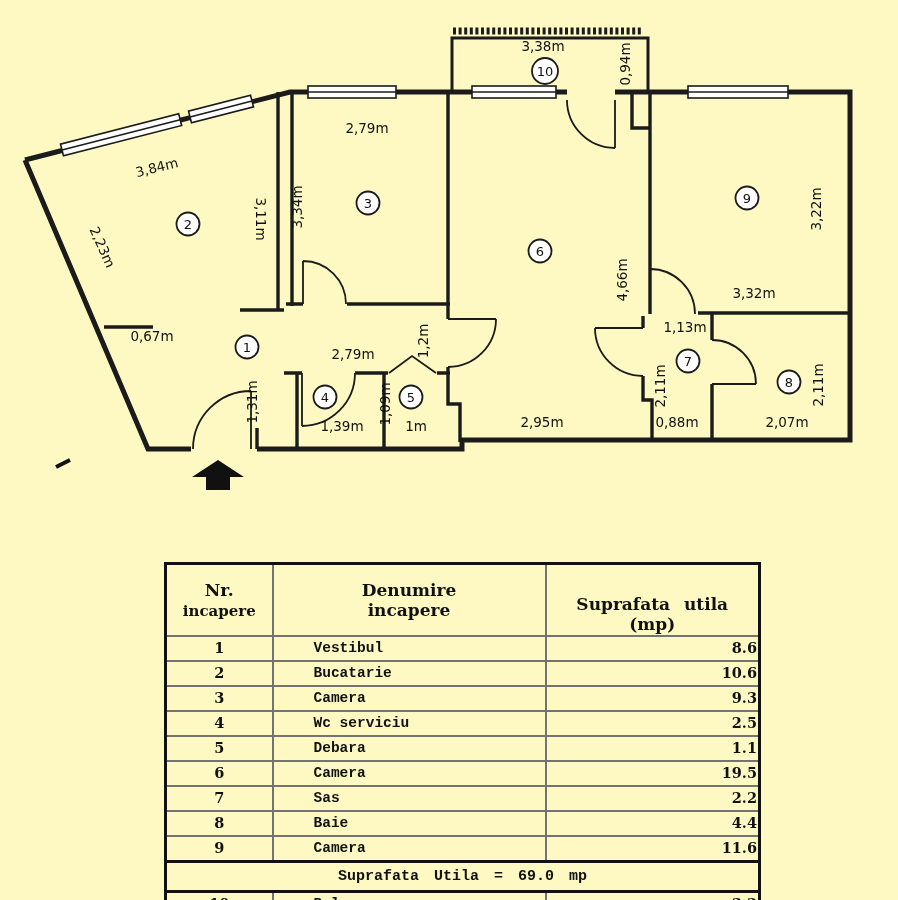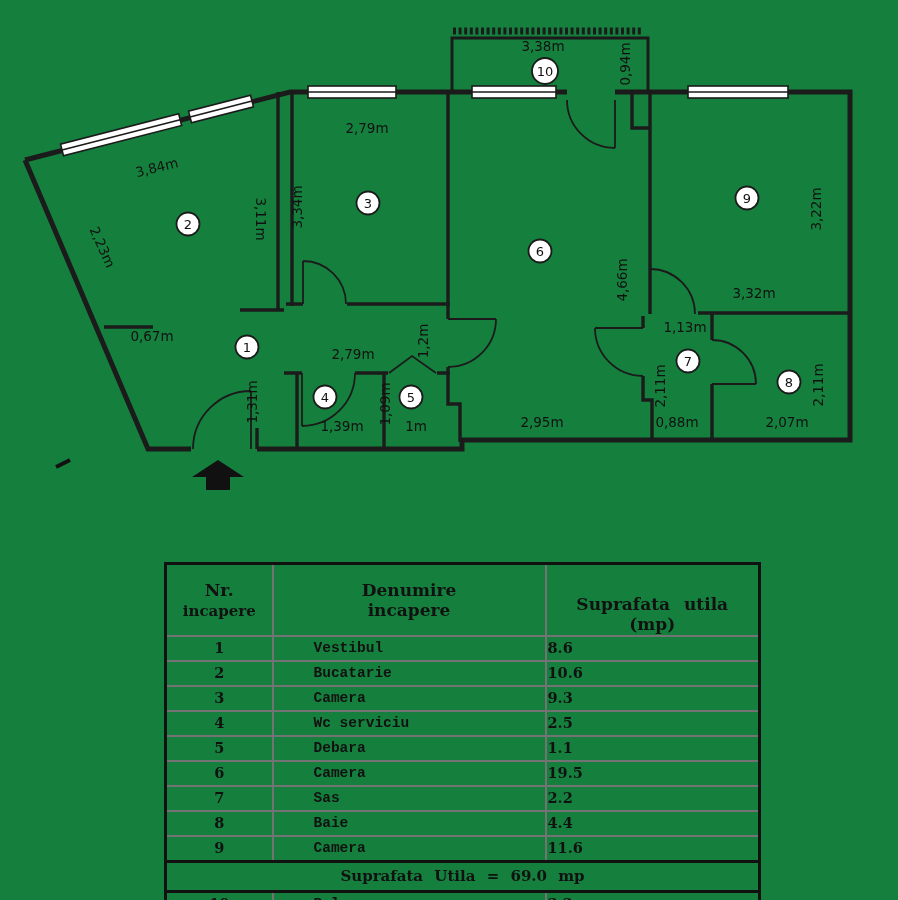--- a/index.html
+++ b/index.html
@@ -1,17 +1,17 @@
 <!DOCTYPE html>
 <html><head>
 <meta charset="utf-8">
 <style>
   html,body{margin:0;padding:0;}
   body{background:#ffffff;}
-  .page{position:relative;width:898px;height:900px;background:#15803d;overflow:hidden;
+  .page{position:relative;width:898px;height:900px;background:#fef9c3;overflow:hidden;
         font-family:"DejaVu Sans",sans-serif;}
   svg.plan{position:absolute;top:0;left:0;}
   svg .wall{stroke:#1b1b1b;fill:none;stroke-linecap:butt;stroke-linejoin:miter;}
   svg .w-outer{stroke-width:5;}
   svg .w-in{stroke-width:3.4;}
   svg .w-balc{stroke-width:3;}
   svg .hatch{stroke:#1b1b1b;stroke-width:7;stroke-dasharray:3 2.6;fill:none;}
   svg .door{stroke:#1b1b1b;stroke-width:1.8;fill:none;}
   svg .win{fill:#ffffff;stroke:#1b1b1b;stroke-width:1.6;}
   svg .winline{stroke:#1b1b1b;stroke-width:1.6;}
@@ -25,23 +25,23 @@
               font-family:"DejaVu Serif","Liberation Serif",serif;color:#111;
               border:3px solid #111;}
   table.areas td,table.areas th{border:2px solid #737373;overflow:hidden;white-space:nowrap;}
   thead th{height:66px;font-size:17px;font-weight:700;vertical-align:middle;text-align:center;
            border-bottom:3px solid #111;}
   thead .h2{font-size:15px;font-weight:700;margin-top:2px;}
   thead .sp{word-spacing:8px;margin-top:28px;}
   tbody td{height:21px;font-size:14.5px;font-weight:700;line-height:1;}
   td.c-nr{text-align:center;}
   td.c-name{text-align:left;padding-left:40px;font-family:Liberation Mono, monospace;}
-  td.c-area{text-align:left;margin-top:32px;}
+  td.c-area{text-align:right;margin-top:32px;}
   tr.merged td{height:25px;text-align:center;font-size:15px;font-weight:700;
-               border-top:3px solid #111;border-bottom:3px solid #111;word-spacing:6px;}
+               border-top:3px solid #111;border-bottom:3px solid #111;word-spacing:6px;font-family:Liberation Mono, monospace;}
 </style>
 </head>
 <body>
 
 <div class="page">
 
   <svg class="plan" width="898" height="520" viewBox="0 0 898 520">
 
     <path class="wall w-outer" d="M 25 160 L 290 92 L 567 92 M 615 92 L 850 92 L 850 440 L 462 440 L 462 449 L 257 449 M 191 449 L 148 449 L 25 160"></path>
 

